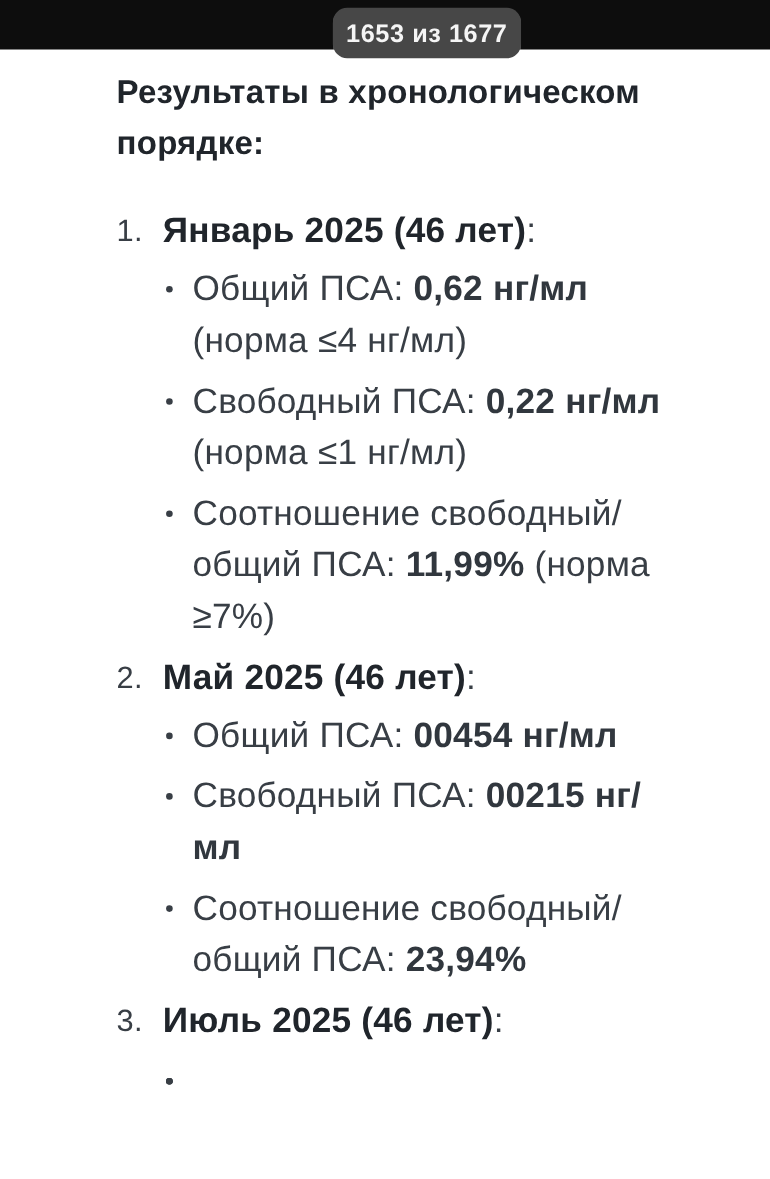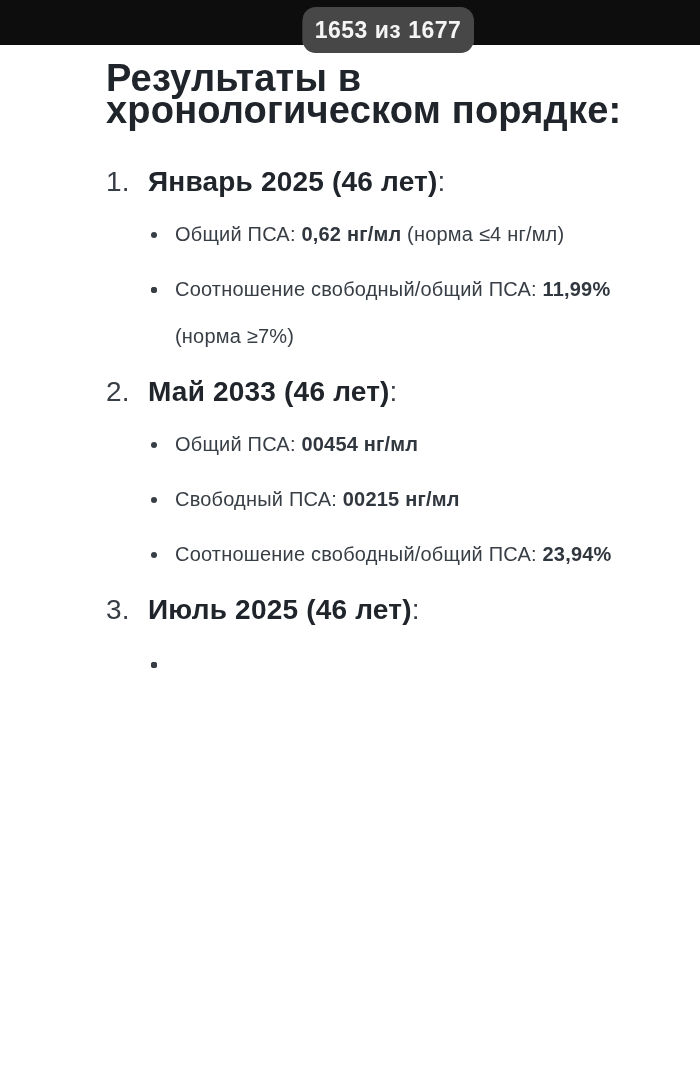--- a/index.html
+++ b/index.html
@@ -13,35 +13,35 @@
   
   .topbar{position:relative;height:45px;background:var(--bar-bg);z-index:2;}
   .pill{position:absolute;top:7px;left:50%;transform:translateX(-50%);
         height:46px;padding:0 12px;background:var(--pill-bg);border-radius:13px;
         display:flex;align-items:center;justify-content:flex-start;
         box-shadow:0 1px 0 rgba(255,255,255,0.38);margin-left:38px;}
   .pill-label{color:var(--bar-text);font-size:23px;font-weight:700;letter-spacing:0.5px;white-space:nowrap;}
 
   
   .content{padding:17px 40px 0 106px;color:var(--body);}
-  h1.doc-title{margin:0 0 32px 0;font-size:38px;line-height:32px;font-weight:700;
+  h1.doc-title{margin:0 0 32px 0;font-size:30px;line-height:46px;font-weight:700;
                color:var(--heading);letter-spacing:0.2px;max-width:545px;}
 
   ol.num-list{list-style:none;margin:0;padding:0;}
   .oli{display:flex;align-items:flex-start;margin:0;}
   .num{flex:0 0 42px;font-size:28px;line-height:47px;letter-spacing:0.2px;}
   .oli-body{flex:1 1 auto;min-width:0;}
-  .item-title{font-size:28px;line-height:47px;letter-spacing:0.2px;margin:0;}
+  .item-title{font-size:32px;line-height:47px;letter-spacing:0.2px;margin:0;}
   .item-title b{font-weight:700;color:var(--heading);}
 
   ul.bullets{list-style:none;margin:6px 0 0 0;padding:0;}
   .bli{position:relative;padding-left:27px;margin:0 0 8px 0;}
   .dot{position:absolute;left:3px;top:21px;width:6px;height:6px;border-radius:50%;
        background:var(--body);}
-  .li-text{font-size:20px;line-height:47px;letter-spacing:0.2px;max-width:448px;}
+  .li-text{font-size:32px;line-height:47px;letter-spacing:0.2px;max-width:448px;}
   .li-text b{font-weight:700;color:#31373e;}
 </style>
 </head>
 <body>
 
 <div class="page">
 
   <div class="topbar">
     <div class="pill">
       <span class="pill-label">1653 из 1677</span>
@@ -59,35 +59,38 @@
       </div>
       <ul class="bullets">
               <li class="bli">
     <span class="dot"></span>
     <div class="li-text">
       <span class="pre">Общий ПСА: </span><b class="val">0,62 нг/мл</b><span class="suf"> (норма ≤4 нг/мл)</span>
     </div>
   </li>
               <li class="bli">
     <span class="dot"></span>
+    <div class="li-text">
+      <span class="pre">Свободный ПСА: </span><b class="val">0,22 нг/мл</b><span class="suf"> (норма ≤1 нг/мл)</span>
+    </div>
   </li>
               <li class="bli">
     <span class="dot"></span>
     <div class="li-text">
       <span class="pre">Соотношение свободный/общий ПСА: </span><b class="val">11,99%</b><span class="suf"> (норма ≥7%)</span>
     </div>
   </li>
             </ul>
     </div>
   </li>
         <li class="oli">
     <span class="num">2.</span>
     <div class="oli-body">
       <div class="item-title">
-        <b class="tb">Май 2033 (46 лет)</b><span class="ts">:</span>
+        <b class="tb">Май 2025 (46 лет)</b><span class="ts">:</span>
       </div>
       <ul class="bullets">
               <li class="bli">
     <span class="dot"></span>
     <div class="li-text">
       <span class="pre">Общий ПСА: </span><b class="val">00454 нг/мл</b><span class="suf"></span>
     </div>
   </li>
               <li class="bli">
     <span class="dot"></span>

